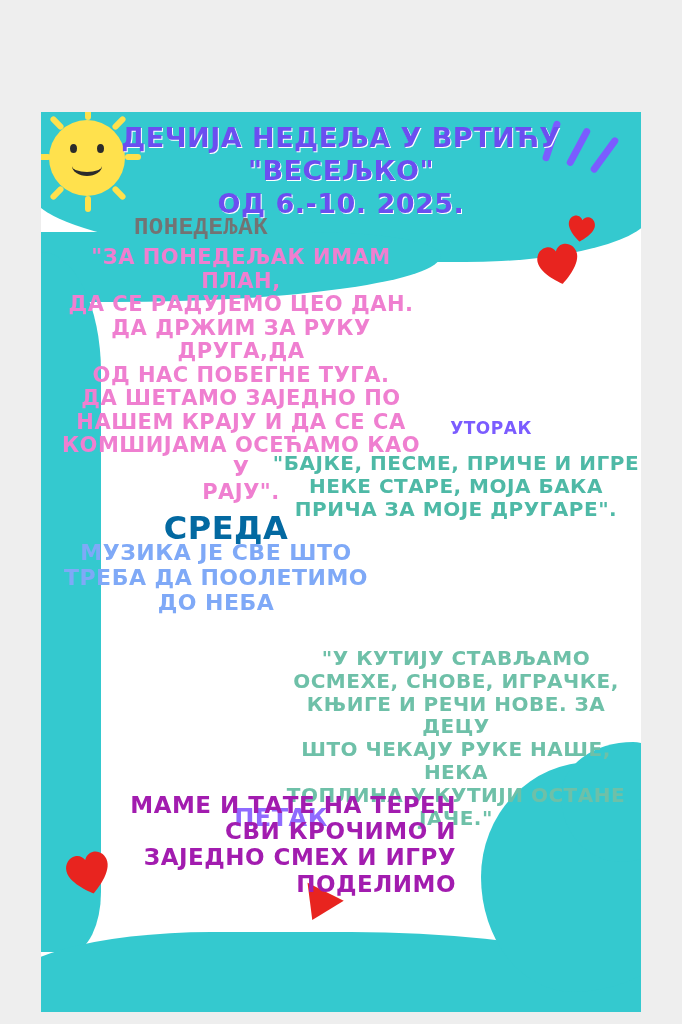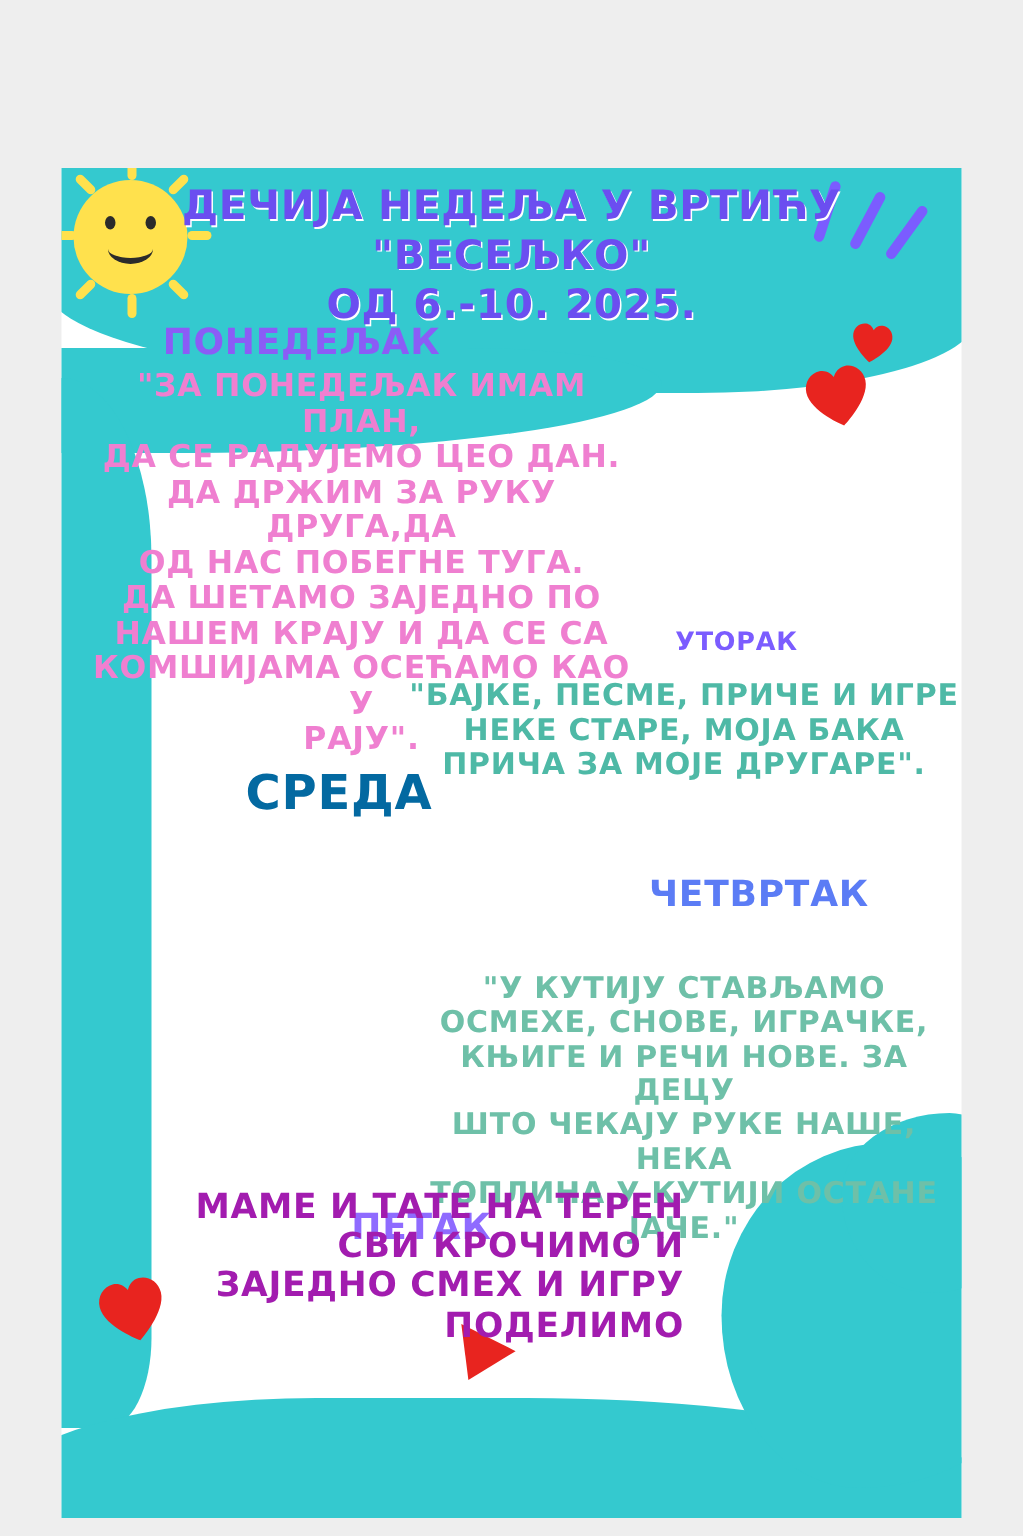--- a/index.html
+++ b/index.html
@@ -152,21 +152,22 @@
     font-size: 27px;
     color: #6b4ef0;
     text-shadow: 1px 1px 0 #ffffff;
     line-height: 1.22;
   }
   .h-mon {
     left: 20px;
     top: 104px;
     width: 280px;
     font-size: 24px;
-    color: #8b5cf6;
+    color: #737373;
+    font-family: Liberation Mono, monospace;
   }
   .t-mon {
     left: 10px;
     top: 134px;
     width: 380px;
     font-size: 21px;
     color: #ef7fd0;
     line-height: 1.12;
   }
   .h-tue {
@@ -310,22 +311,24 @@
 НАШЕМ КРАЈУ И ДА СЕ СА
 КОМШИЈАМА ОСЕЋАМО КАО У
 РАЈУ".</div>
 
     <div class="blk h-tue">УТОРАК</div>
     <div class="blk t-tue">"БАЈКЕ, ПЕСМЕ, ПРИЧЕ И ИГРЕ
 НЕКЕ СТАРЕ, МОЈА БАКА
 ПРИЧА ЗА МОЈЕ ДРУГАРЕ".</div>
 
     <div class="blk h-wed">СРЕДА</div>
-
-    <div class="blk h-thu">ЧЕТВРТАК</div>
+    <div class="blk t-wed">МУЗИКА ЈЕ СВЕ ШТО
+ТРЕБА ДА ПООЛЕТИМО
+ДО НЕБА</div>
+
     <div class="blk t-thu">"У КУТИЈУ СТАВЉАМО
 ОСМЕХЕ, СНОВЕ, ИГРАЧКЕ,
 КЊИГЕ И РЕЧИ НОВЕ. ЗА ДЕЦУ
 ШТО ЧЕКАЈУ РУКЕ НАШЕ, НЕКА
 ТОПЛИНА У КУТИЈИ ОСТАНЕ
 ЈАЧЕ."</div>
 
     <div class="blk h-fri">ПЕТАК</div>
     <div class="blk t-fri">МАМЕ И ТАТЕ НА ТЕРЕН
 СВИ  КРОЧИМО И

